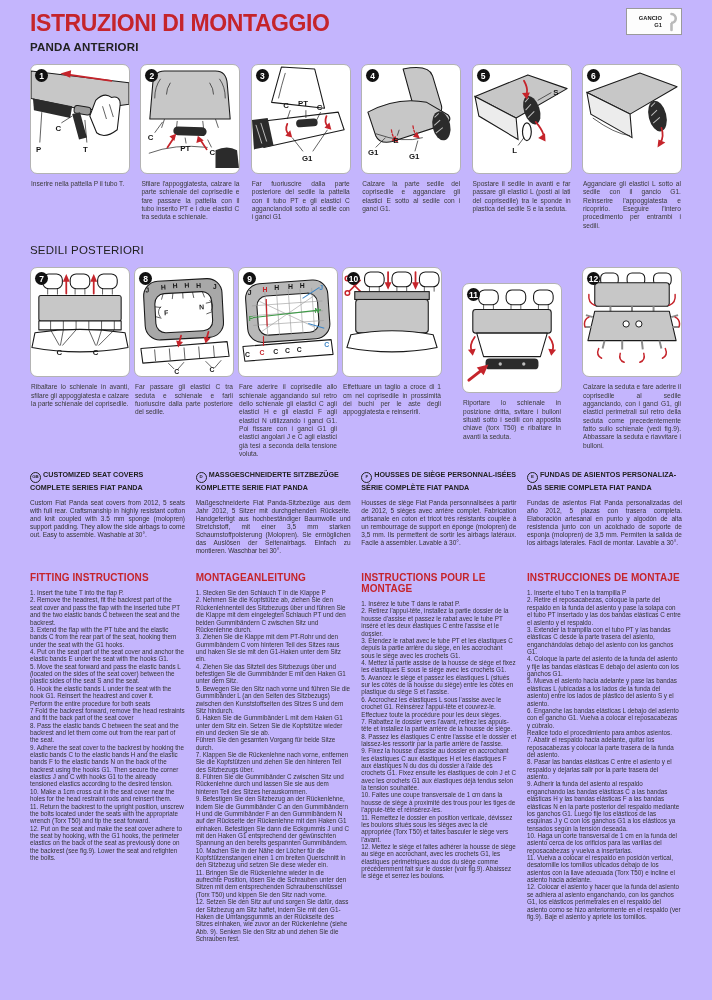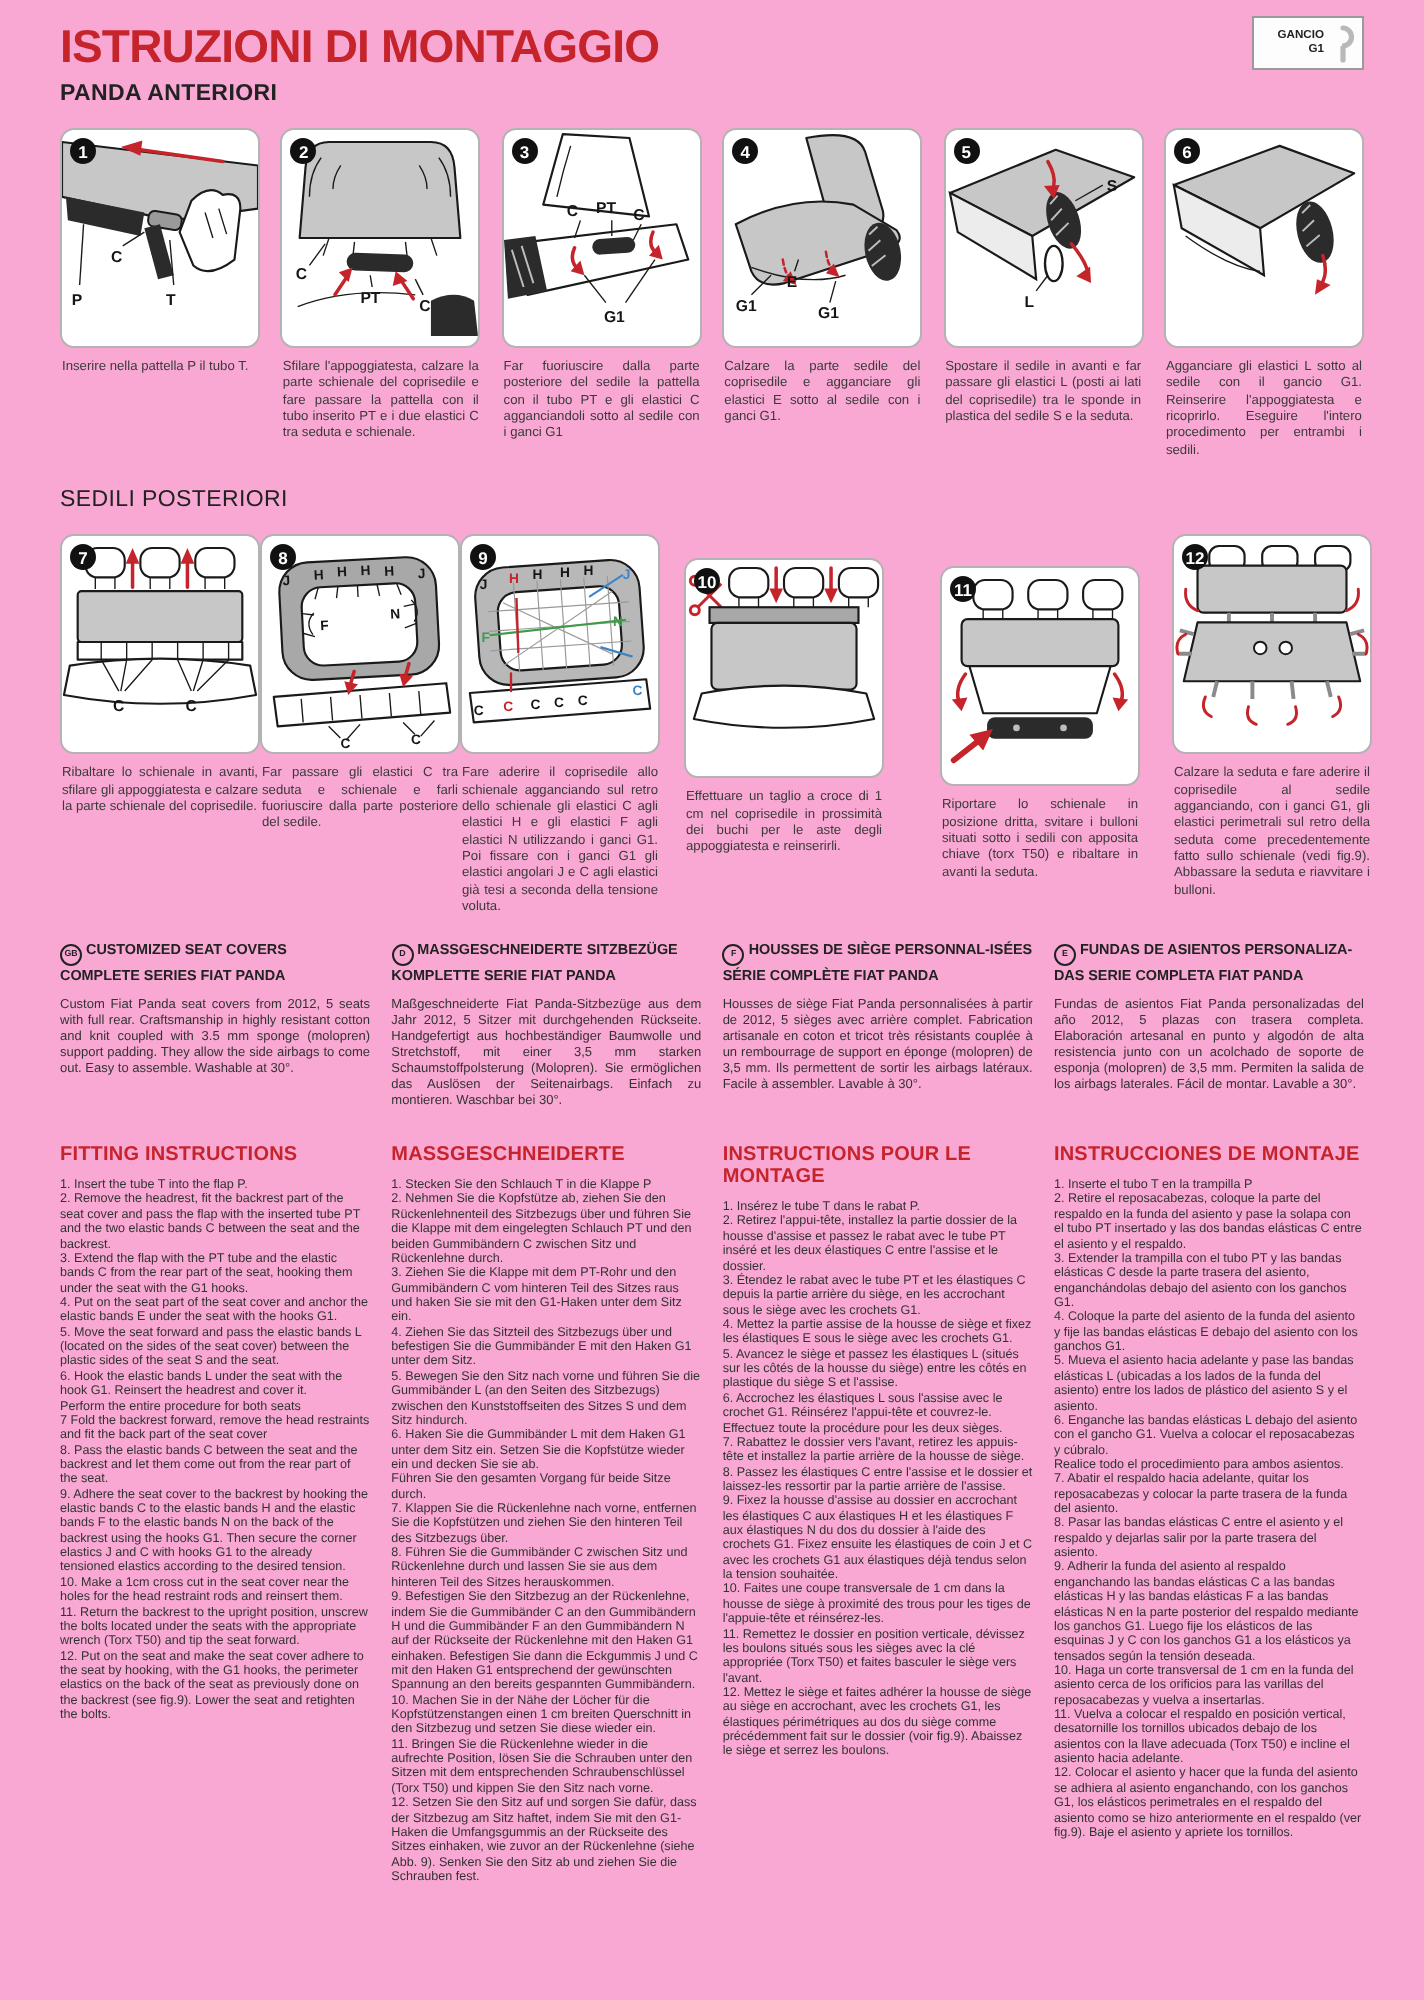--- a/index.html
+++ b/index.html
@@ -1,17 +1,17 @@
 <!DOCTYPE html>
 <html><head>
 <meta charset="utf-8">
 <style>
   html,body{margin:0;padding:0;background:#fff;}
   .page{width:712px;height:1000px;box-sizing:border-box;padding:8px 30px 0 30px;position:relative;
-        background:#f9a8d4;font-family:"Liberation Sans",sans-serif;color:#2b2b2b;overflow:hidden;}
+        background:#c4b5fd;font-family:"Liberation Sans",sans-serif;color:#2b2b2b;overflow:hidden;}
   
   .title{color:#c5242b;font-size:23px;font-weight:bold;margin:2px 0 0 0;letter-spacing:-0.4px;}
   .sub{font-size:11.5px;font-weight:bold;margin:4px 0 0 0;color:#222;letter-spacing:.2px;}
   .rear-title{font-size:11.5px;font-weight:normal;margin:14px 0 0 0;color:#222;letter-spacing:.2px;}
   .badge{position:absolute;top:8px;right:30px;width:56px;height:27px;border:1px solid #9a9a9a;
          display:flex;align-items:center;justify-content:flex-end;gap:3px;padding:1px 3px;box-sizing:border-box;background:#fdfdfd;}
   .badge-text{font-size:5.8px;font-weight:bold;text-align:right;line-height:1.2;color:#222;}
   
   .steps-grid{display:flex;justify-content:space-between;margin-top:11px;}
   .fig{width:100px;}
@@ -295,21 +295,21 @@
           <text class="lbl2 lr" x="21" y="89">C</text>
           <text class="lbl2" x="35" y="88">C</text>
           <text class="lbl2" x="47" y="87">C</text>
           <text class="lbl2" x="59" y="86">C</text>
           <text class="lbl2 lb" x="87" y="81">C</text>
         </svg>
       </div>
       <figcaption class="caption">Fare aderire il coprisedile allo schienale agganciando sul retro dello schienale gli elastici C agli elastici H e gli elastici F agli elastici N utilizzando i ganci G1. Poi fissare con i ganci G1 gli elastici angolari J e C agli elastici già tesi a seconda della tensione voluta.</figcaption>
     </figure>
 
-    <figure class="fig" style="margin:12px">
+    <figure class="fig" style="margin:0">
       <div class="panel">
         <span class="num">10</span>
         <svg class="art" viewBox="0 0 100 110">
           <g stroke="#c5242b" stroke-width="1.5" fill="none">
             <path d="M6,12 L18,24 M6,24 L18,12"></path>
             <circle cx="4.5" cy="10.5" r="2.3"></circle>
             <circle cx="4.5" cy="25.5" r="2.3"></circle>
           </g>
           <rect class="o" x="22" y="4" width="20" height="15" rx="6"></rect>
           <rect class="o" x="50" y="4" width="20" height="15" rx="6"></rect>
@@ -405,21 +405,21 @@
           <p class="sline">11. Return the backrest to the upright position, unscrew the bolts located under the seats with the appropriate wrench (Torx T50) and tip the seat forward.</p>
           <p class="sline">12. Put on the seat and make the seat cover adhere to the seat by hooking, with the G1 hooks, the perimeter elastics on the back of the seat as previously done on the backrest (see fig.9). Lower the seat and retighten the bolts.</p>
         </div>
     </div>
 
     <div class="col">
       <div class="lang-head">
         <span class="cc">D</span><span>MASSGESCHNEIDERTE SITZBEZÜGE KOMPLETTE SERIE FIAT PANDA</span>
       </div>
       <p class="intro">Maßgeschneiderte Fiat Panda-Sitzbezüge aus dem Jahr 2012, 5 Sitzer mit durchgehenden Rückseite. Handgefertigt aus hochbeständiger Baumwolle und Stretchstoff, mit einer 3,5 mm starken Schaumstoffpolsterung (Molopren). Sie ermöglichen das Auslösen der Seitenairbags. Einfach zu montieren. Waschbar bei 30°.</p>
-      <h3 class="red-head">MASSGESCHNEIDERTE</h3>
+      <h3 class="red-head">MONTAGEANLEITUNG</h3>
       <div class="steps">
 
       <p class="sline">1. Stecken Sie den Schlauch T in die Klappe P</p>
           <p class="sline">2. Nehmen Sie die Kopfstütze ab, ziehen Sie den Rückenlehnenteil des Sitzbezugs über und führen Sie die Klappe mit dem eingelegten Schlauch PT und den beiden Gummibändern C zwischen Sitz und Rückenlehne durch.</p>
           <p class="sline">3. Ziehen Sie die Klappe mit dem PT-Rohr und den Gummibändern C vom hinteren Teil des Sitzes raus und haken Sie sie mit den G1-Haken unter dem Sitz ein.</p>
           <p class="sline">4. Ziehen Sie das Sitzteil des Sitzbezugs über und befestigen Sie die Gummibänder E mit den Haken G1 unter dem Sitz.</p>
           <p class="sline">5. Bewegen Sie den Sitz nach vorne und führen Sie die Gummibänder L (an den Seiten des Sitzbezugs) zwischen den Kunststoffseiten des Sitzes S und dem Sitz hindurch.</p>
           <p class="sline">6. Haken Sie die Gummibänder L mit dem Haken G1 unter dem Sitz ein. Setzen Sie die Kopfstütze wieder ein und decken Sie sie ab.</p>
           <p class="sline">Führen Sie den gesamten Vorgang für beide Sitze durch.</p>
           <p class="sline">7. Klappen Sie die Rückenlehne nach vorne, entfernen Sie die Kopfstützen und ziehen Sie den hinteren Teil des Sitzbezugs über.</p>

